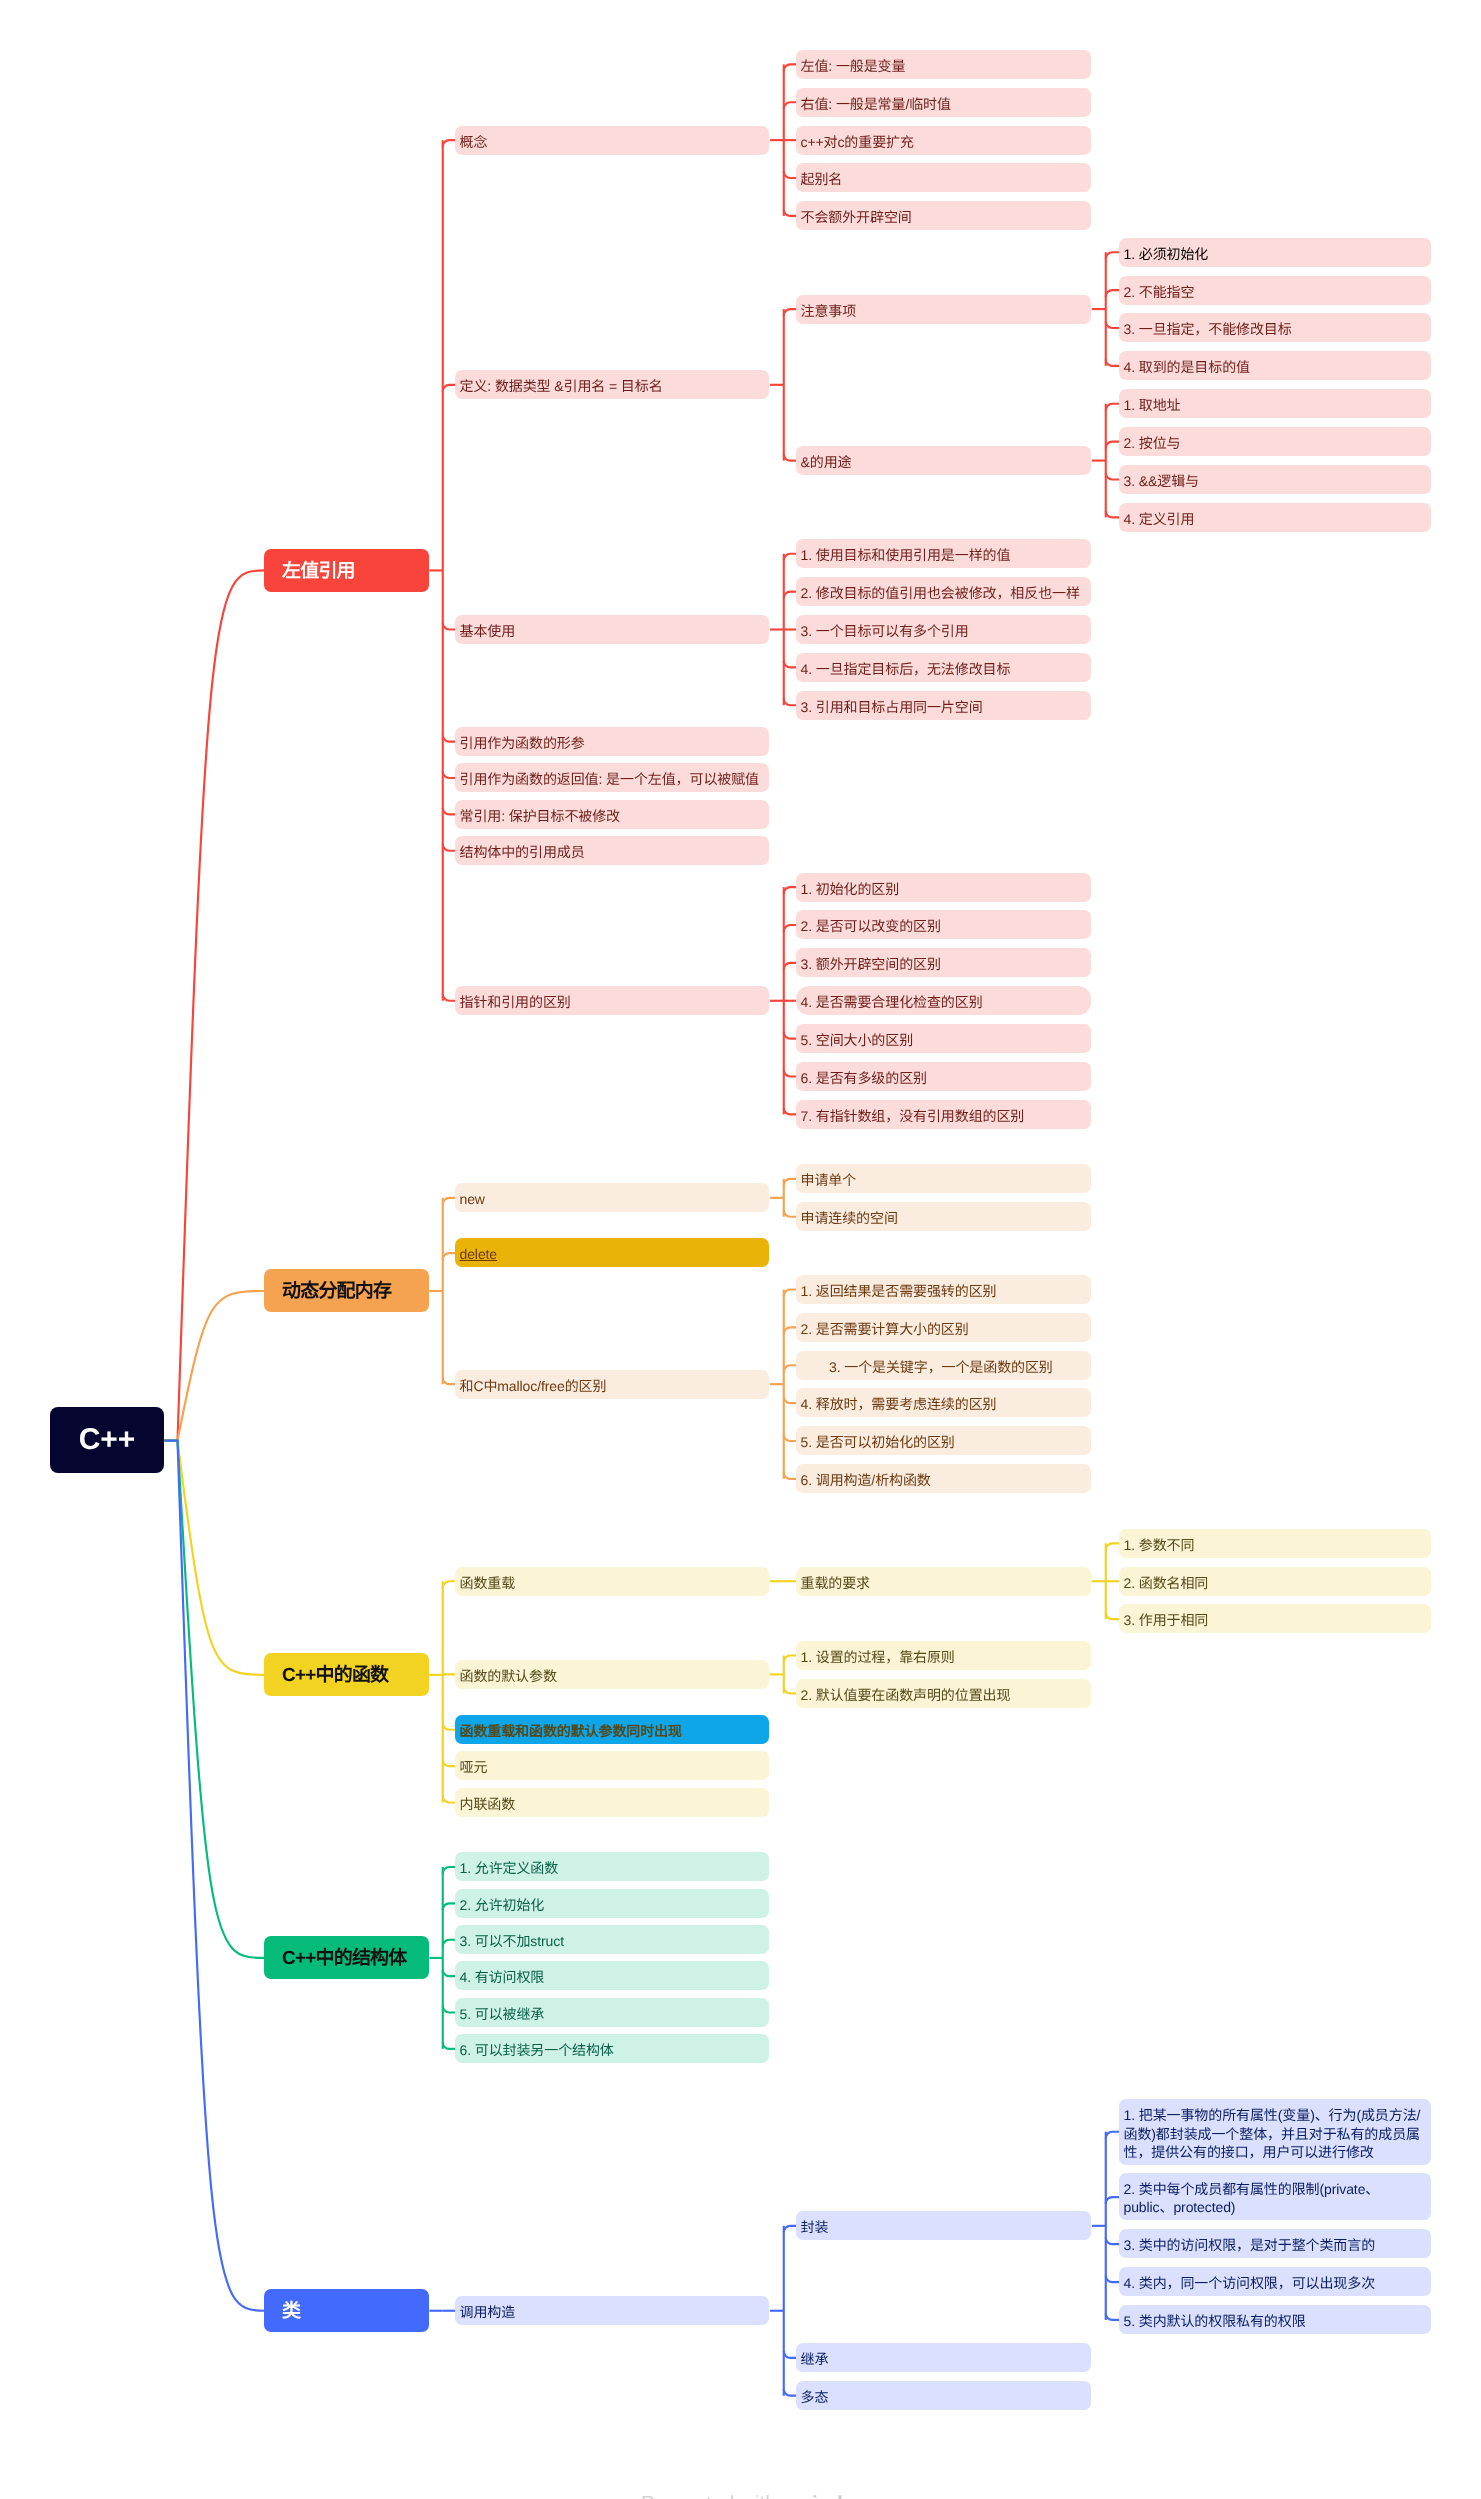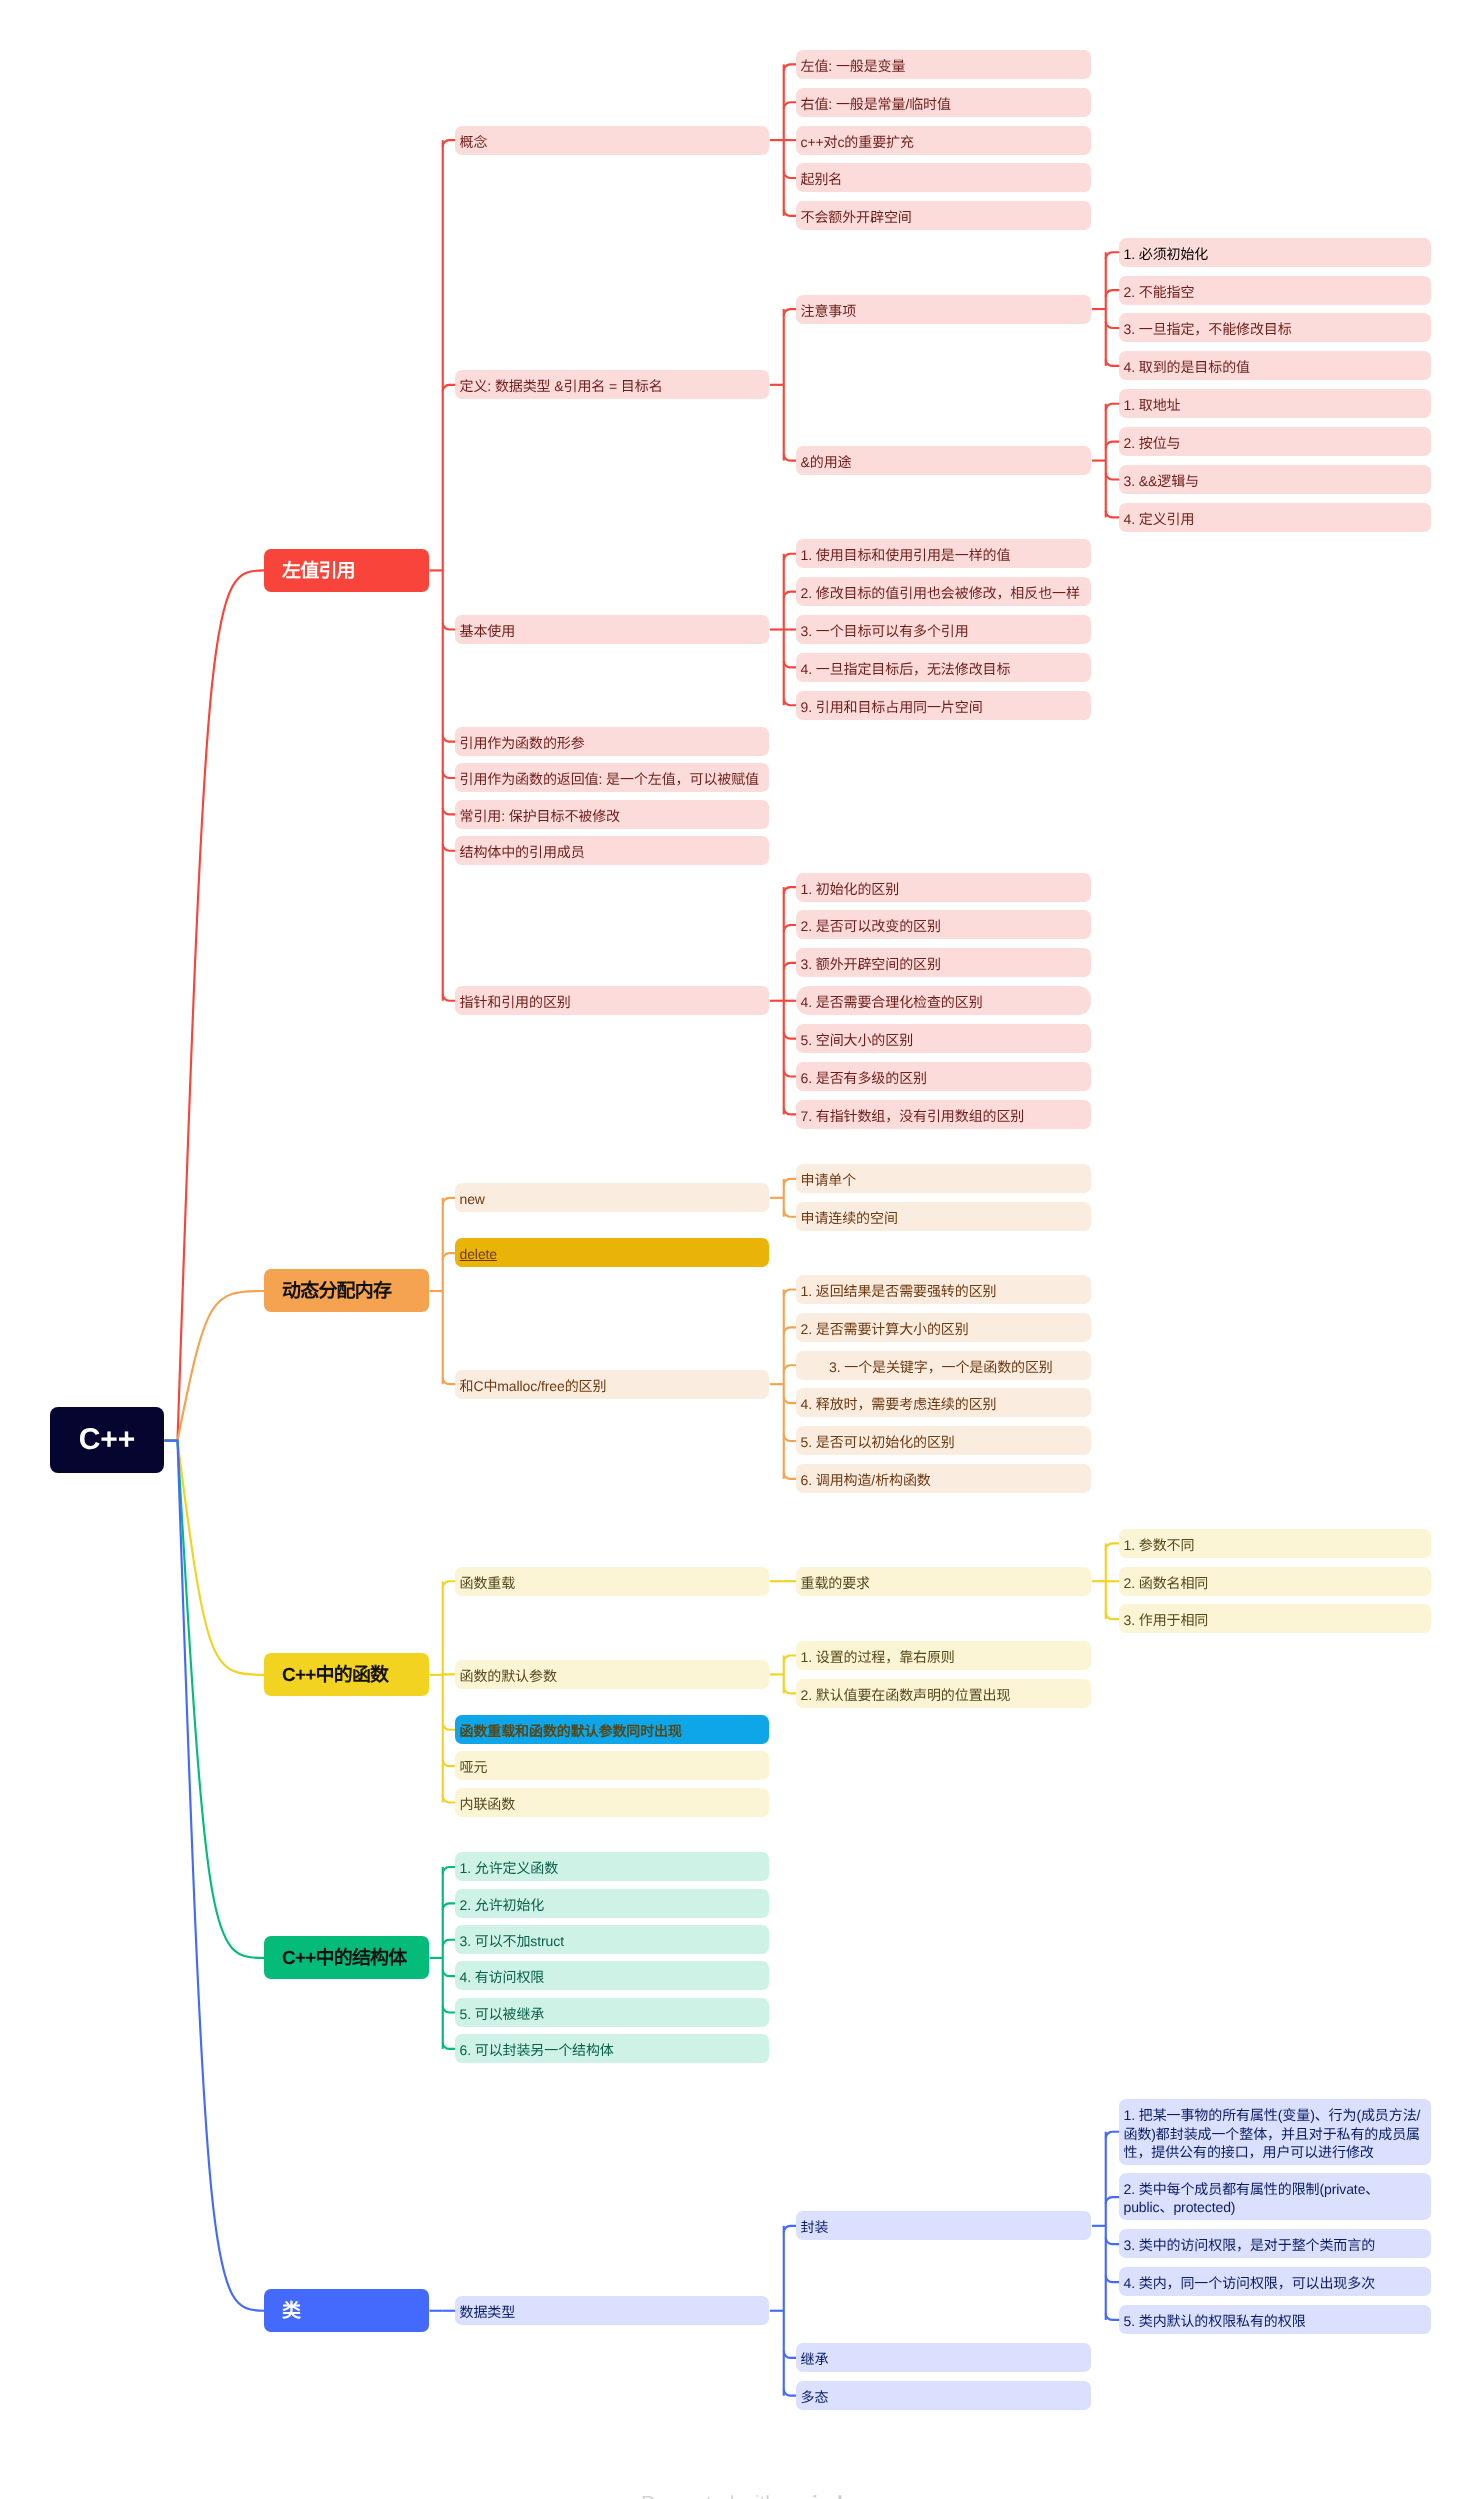--- a/index.html
+++ b/index.html
@@ -202,21 +202,21 @@
       <div class="node sub" style="background: rgb(252, 220, 218); color: rgb(110, 29, 25); left: 796px; width: 295px; height: 29px; top: 577px;">
         <span class="txt">2. 修改目标的值引用也会被修改，相反也一样</span>
       </div>
       <div class="node sub" style="background: rgb(252, 220, 218); color: rgb(110, 29, 25); left: 796px; width: 295px; height: 29px; top: 615px;">
         <span class="txt">3. 一个目标可以有多个引用</span>
       </div>
       <div class="node sub" style="background: rgb(252, 220, 218); color: rgb(110, 29, 25); left: 796px; width: 295px; height: 29px; top: 653px;">
         <span class="txt">4. 一旦指定目标后，无法修改目标</span>
       </div>
       <div class="node sub" style="background: rgb(252, 220, 218); color: rgb(110, 29, 25); left: 796px; width: 295px; height: 29px; top: 691px;">
-        <span class="txt">9. 引用和目标占用同一片空间</span>
+        <span class="txt">3. 引用和目标占用同一片空间</span>
       </div>
       <div class="node sub" style="background: rgb(252, 220, 218); color: rgb(110, 29, 25); left: 455px; width: 314px; height: 29px; top: 727px;">
         <span class="txt">引用作为函数的形参</span>
       </div>
       <div class="node sub" style="background: rgb(252, 220, 218); color: rgb(110, 29, 25); left: 455px; width: 314px; height: 29px; top: 763px;">
         <span class="txt">引用作为函数的返回值: 是一个左值，可以被赋值</span>
       </div>
       <div class="node sub" style="background: rgb(252, 220, 218); color: rgb(110, 29, 25); left: 455px; width: 314px; height: 29px; top: 800px;">
         <span class="txt">常引用: 保护目标不被修改</span>
       </div>
@@ -337,21 +337,21 @@
       <div class="node sub" style="background: rgb(206, 242, 230); color: rgb(10, 97, 73); left: 455px; width: 314px; height: 29px; top: 1998px;">
         <span class="txt">5. 可以被继承</span>
       </div>
       <div class="node sub" style="background: rgb(206, 242, 230); color: rgb(10, 97, 73); left: 455px; width: 314px; height: 29px; top: 2034px;">
         <span class="txt">6. 可以封装另一个结构体</span>
       </div>
       <div class="node lvl1" style="background: rgb(68, 105, 253); color: rgb(255, 255, 255); left: 264px; width: 165px; top: 2289px; height: 43px;">
         <span class="txt">类</span>
       </div>
       <div class="node sub" style="background: rgb(218, 224, 253); color: rgb(10, 28, 102); left: 455px; width: 314px; height: 29px; top: 2296px;">
-        <span class="txt">数据类型</span>
+        <span class="txt">调用构造</span>
       </div>
       <div class="node sub" style="background: rgb(218, 224, 253); color: rgb(10, 28, 102); left: 796px; width: 295px; height: 29px; top: 2211px;">
         <span class="txt">封装</span>
       </div>
       <div class="node sub" style="background: rgb(218, 224, 253); color: rgb(10, 28, 102); left: 1119px; width: 312px; height: 66px; top: 2099px;">
         <span class="txt">1. 把某一事物的所有属性(变量)、行为(成员方法/函数)都封装成一个整体，并且对于私有的成员属性，提供公有的接口，用户可以进行修改</span>
       </div>
       <div class="node sub" style="background: rgb(218, 224, 253); color: rgb(10, 28, 102); left: 1119px; width: 312px; height: 47px; top: 2173px;">
         <span class="txt">2. 类中每个成员都有属性的限制(private、public、protected)</span>
       </div>

